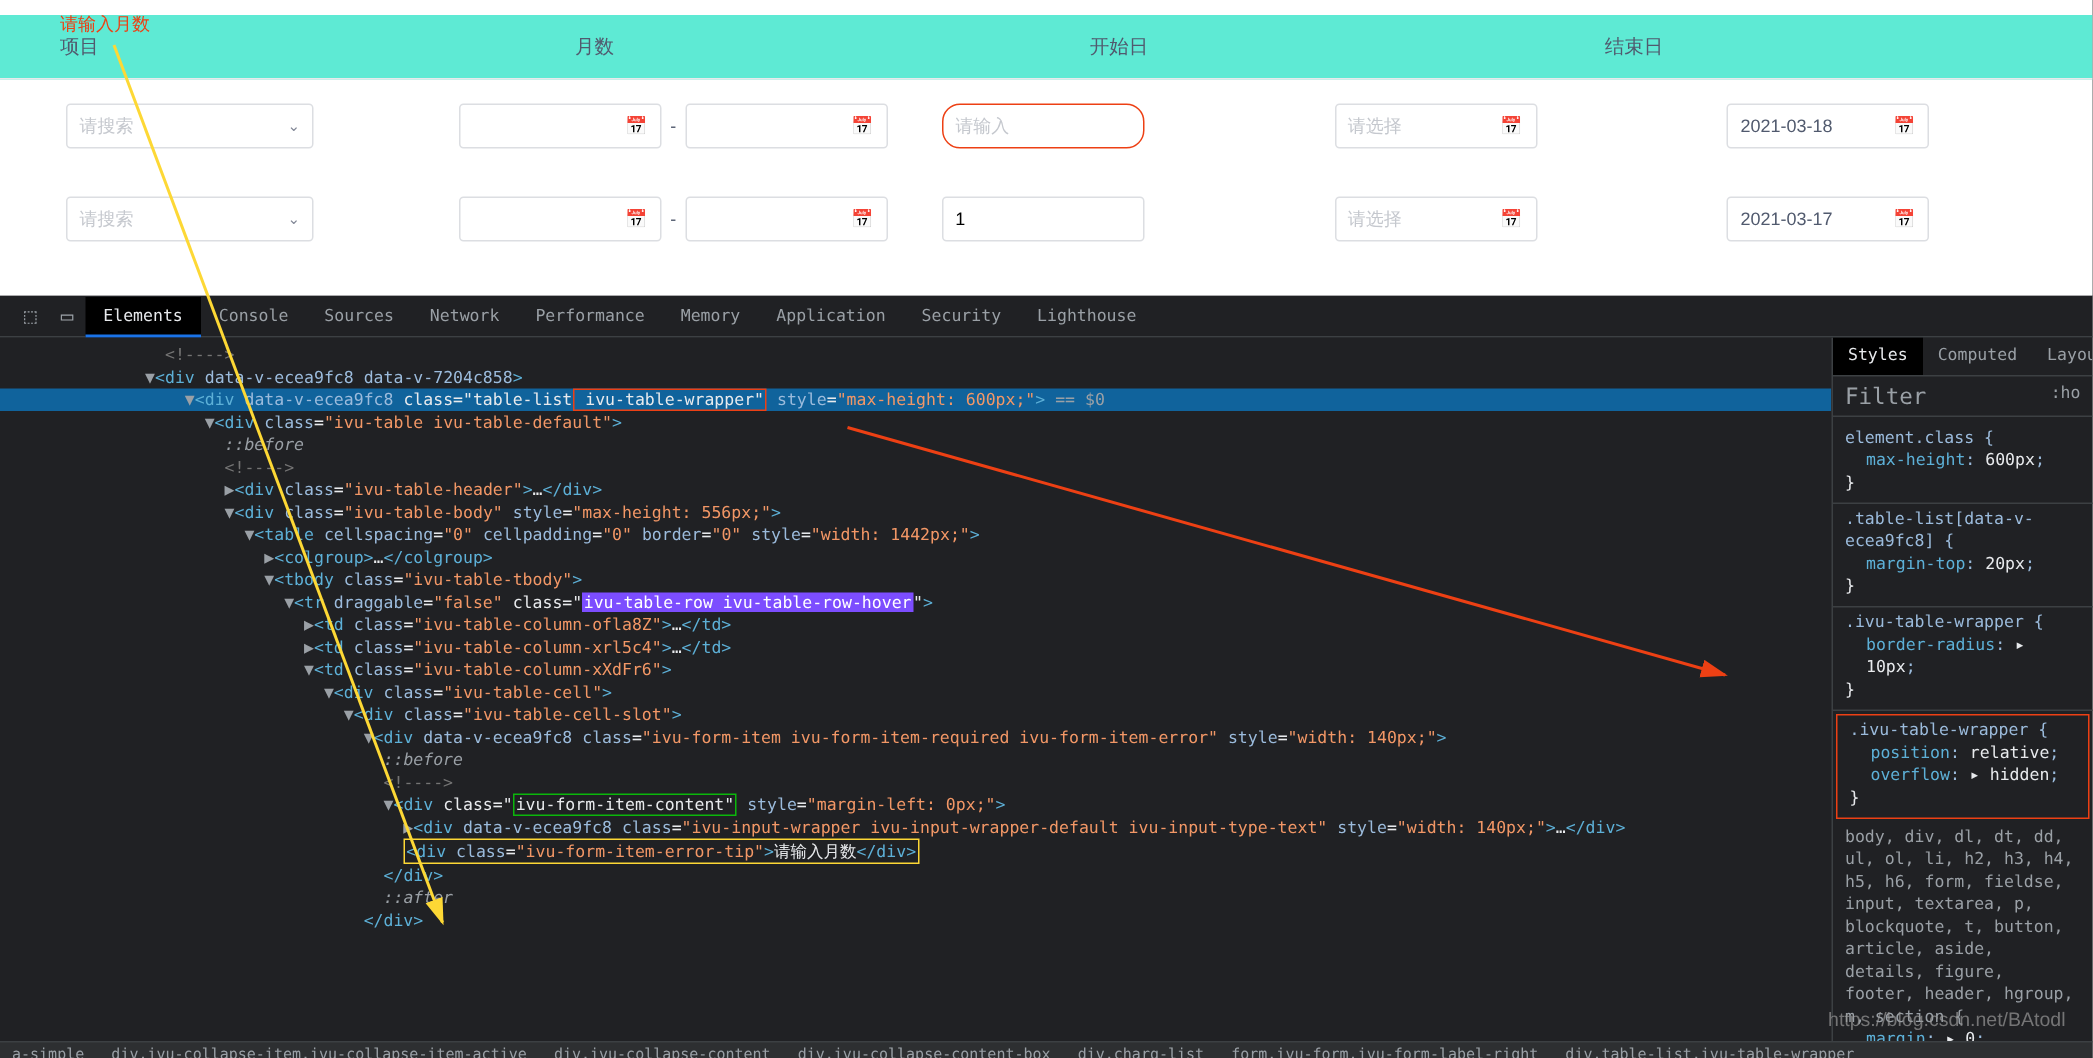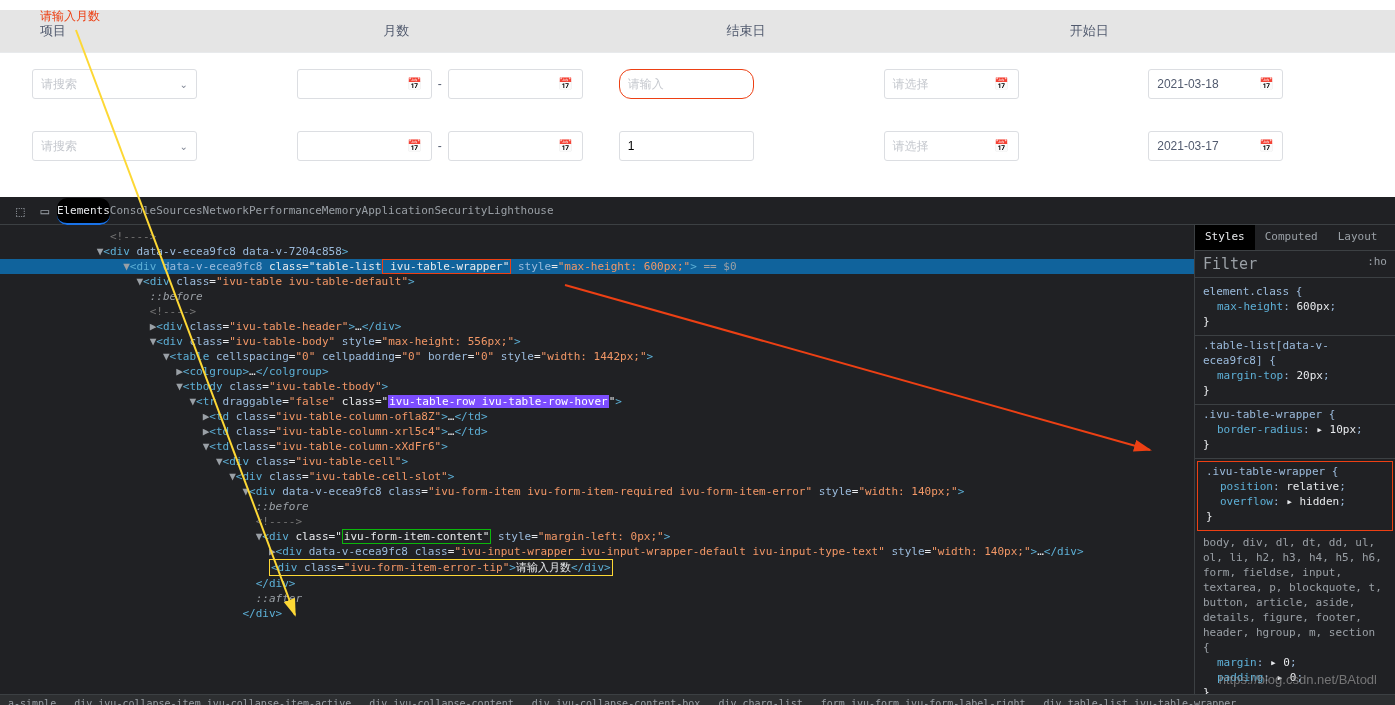--- a/index.html
+++ b/index.html
@@ -1,61 +1,61 @@
 <!DOCTYPE html>
 <html><head>
 <meta charset="utf-8">
 <style>
 * { margin: 0; padding: 0; box-sizing: border-box; }
 body { font-family: -apple-system, BlinkMacSystemFont, "Segoe UI", Arial, sans-serif; font-size: 12px; background: #fff; }
 .app-table { width: 100%; background: #fff; padding: 10px 0 20px; position: relative; }
-.table-header { display: flex; background: #e5e5e5; border-bottom: 1px solid #e8eaec; }
+.table-header { display: flex; background: #5eead4; border-bottom: 1px solid #e8eaec; }
 .th { flex: 1; padding: 12px 18px; color: #515a6e; font-weight: 500; font-size: 13px; }
 .th.project { flex: 1; padding-left: 40px; }
 .table-row { display: flex; padding: 16px 0; }
 .td { flex: 1; padding: 0 18px; display: flex; align-items: center; }
-.td.project { flex: 1; padding-left: 32px; }
+.td.project { flex: 1; padding-left: 44px; }
 .select-box, .date-box, .text-input { height: 30px; border: 1px solid #dcdee2; border-radius: 3px; background: #fff; display: flex; align-items: center; padding: 0 8px; font-size: 12px; color: #515a6e; }
 .select-box { width: 165px; justify-content: space-between; }
 .date-box { width: 135px; justify-content: space-between; color: #c5c8ce; }
 .date-box.filled { color: #515a6e; }
 .text-input { width: 135px; }
 .text-input.error { border-color: #ed4014; border-radius: 12px; }
 .text-input input { border: none; outline: none; width: 100%; font-size: 12px; }
 .text-input input::placeholder { color: #c5c8ce; }
 .date-pair { display: flex; align-items: center; gap: 6px; }
 .dash { color: #515a6e; }
 .chevron { color: #808695; font-size: 10px; }
 .cal-icon { color: #c5c8ce; font-size: 12px; }
 .error-tip { position: absolute; top: 8px; left: 40px; color: #ed4014; font-size: 12px; z-index: 5; }
 .svg-arrows { position: absolute; top: 0; left: 0; pointer-events: none; }
 
 .devtools { background: #202124; color: #e8eaed; font-family: Menlo, Consolas, monospace; font-size: 11px; height: 515px; display: flex; flex-direction: column; }
 .dt-tabs { display: flex; align-items: center; background: #202124; border-bottom: 1px solid #3c4043; height: 28px; padding-left: 8px; }
-.dt-tab { padding: 6px 0; color: #9aa0a6; cursor: pointer; border-radius: 10px; }
+.dt-tab { padding: 6px 12px; color: #9aa0a6; cursor: pointer; }
 .dt-tab.active { color: #e8eaed; background: #000; border-bottom: 2px solid #1a73e8; }
 .dt-icon { padding: 4px 8px; color: #9aa0a6; font-size: 14px; cursor: pointer; }
 .dt-body { display: flex; flex: 1; overflow: hidden; }
 .dom-panel { flex: 1; overflow: auto; padding: 4px 0; background: #202124; }
 .dom-line { white-space: pre; padding: 0 4px; line-height: 15px; font-size: 11px; }
 .dom-line.selected { background: #10639c; }
 .dom-line .tag { color: #5db0d7; }
 .dom-line .attr { color: #9bbbdc; }
 .dom-line .val { color: #f29766; }
 .dom-line .pseudo { color: #9aa0a6; font-style: italic; }
 .dom-line .eq { color: #9aa0a6; }
 .dom-line .text-content { color: #e8eaed; }
 .dom-line .comment { color: #747474; }
 .hl-purple { background: #7c4dff; color: #fff; padding: 0 1px; }
 .box-red { border: 1px solid #ed4014; padding: 0 1px; }
 .box-green { border: 1px solid #0bb70b; padding: 0 1px; }
 .box-yellow { border: 1px solid #fdd835; padding: 0 1px; display: inline-block; }
 .arrow-toggle { color: #9aa0a6; }
 
-.styles-panel { width: 201px; background: #202124; border-left: 1px solid #3c4043; display: flex; flex-direction: column; }
+.styles-panel { width: 174px; background: #202124; border-left: 1px solid #3c4043; display: flex; flex-direction: column; }
 .styles-tabs { display: flex; border-bottom: 1px solid #3c4043; height: 26px; }
 .styles-tab { padding: 5px 10px; color: #9aa0a6; font-size: 11px; cursor: pointer; }
 .styles-tab.active { color: #e8eaed; background: #000; }
 .filter-row { padding: 4px 8px; border-bottom: 1px solid #3c4043; display: flex; justify-content: space-between; }
 .filter-input { color: #9aa0a6; font-size: 15px; }
 .hov { color: #9aa0a6; font-size: 11px; }
 .styles-content { flex: 1; overflow: auto; padding: 4px 0; font-size: 11px; line-height: 15px; }
 .rule { padding: 2px 8px 6px; border-bottom: 1px solid #3c4043; }
 .rule.boxed { border: 1px solid #ed4014; margin: 2px; }
 .selector { color: #9bbbdc; }
@@ -82,22 +82,22 @@
       <marker id="ah-yel" markerWidth="10" markerHeight="10" refX="8" refY="3" orient="auto">
           <path d="M0,0 L0,6 L9,3 z" fill="#fdd835"></path>
         </marker>
     </defs>
     <line x1="76" y1="30" x2="295" y2="615" stroke="#fdd835" stroke-width="2" marker-end="url(#ah-yel)"></line>
     <line x1="565" y1="285" x2="1150" y2="450" stroke="#ed4014" stroke-width="2" marker-end="url(#ah-red)"></line>
   </svg>
   <div class="table-header">
     <div class="th project">项目</div>
     <div class="th">月数</div>
+    <div class="th">开始日</div>
     <div class="th">结束日</div>
-    <div class="th">开始日</div>
   </div>
   <div class="table-row">
     <div class="td project">
         <div class="select-box">
           <span style="color:#c5c8ce">请搜索</span>
           <span class="chevron">⌄</span>
         </div>
       </div>
     <div class="td">
         <div class="date-pair">

